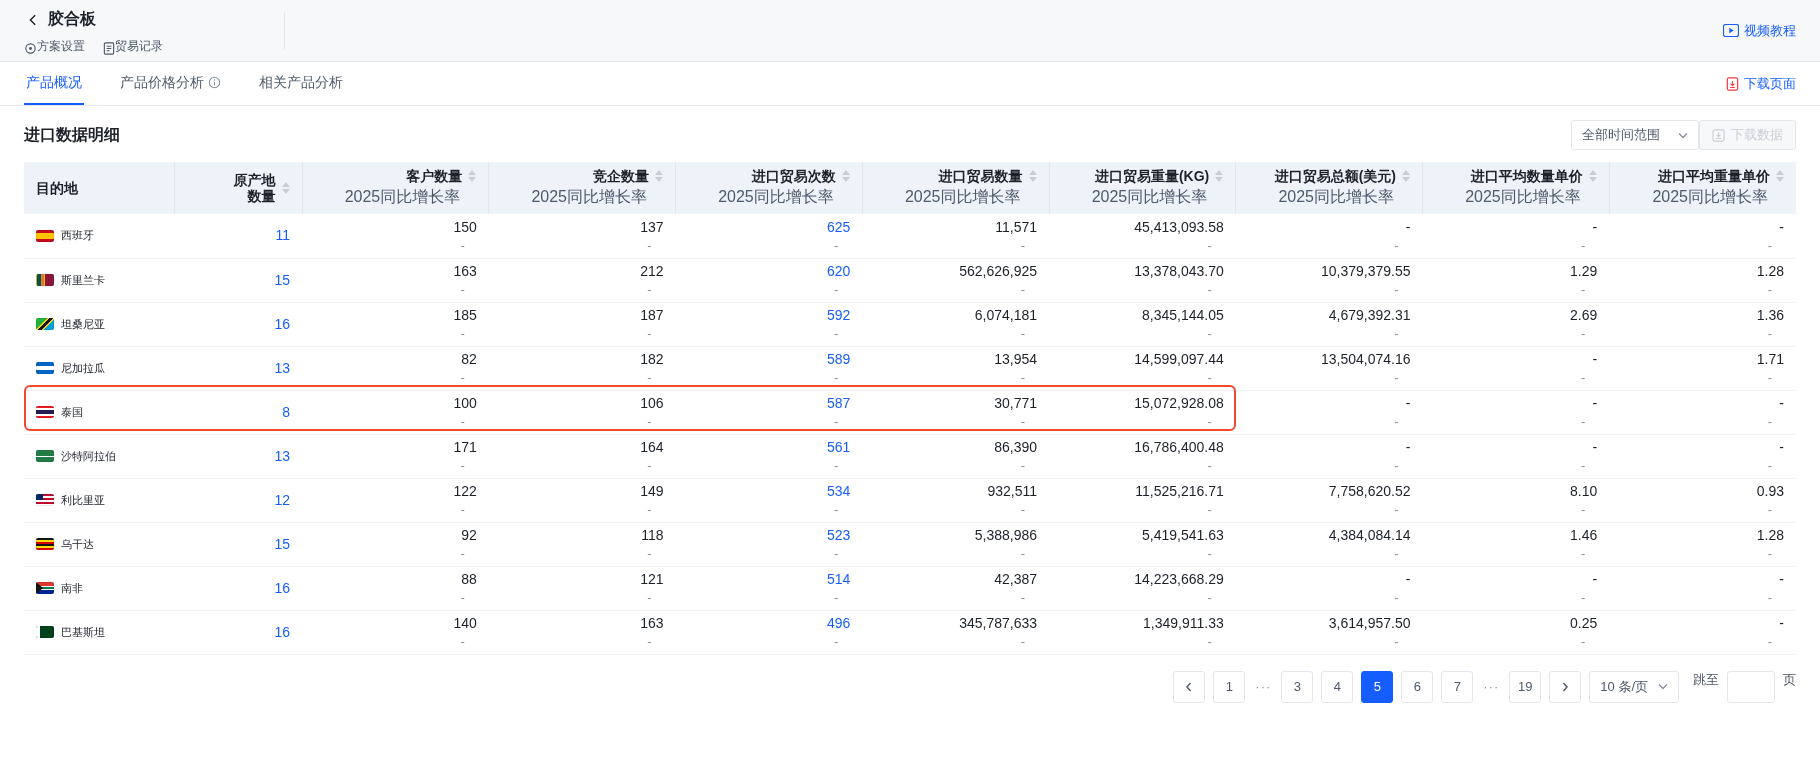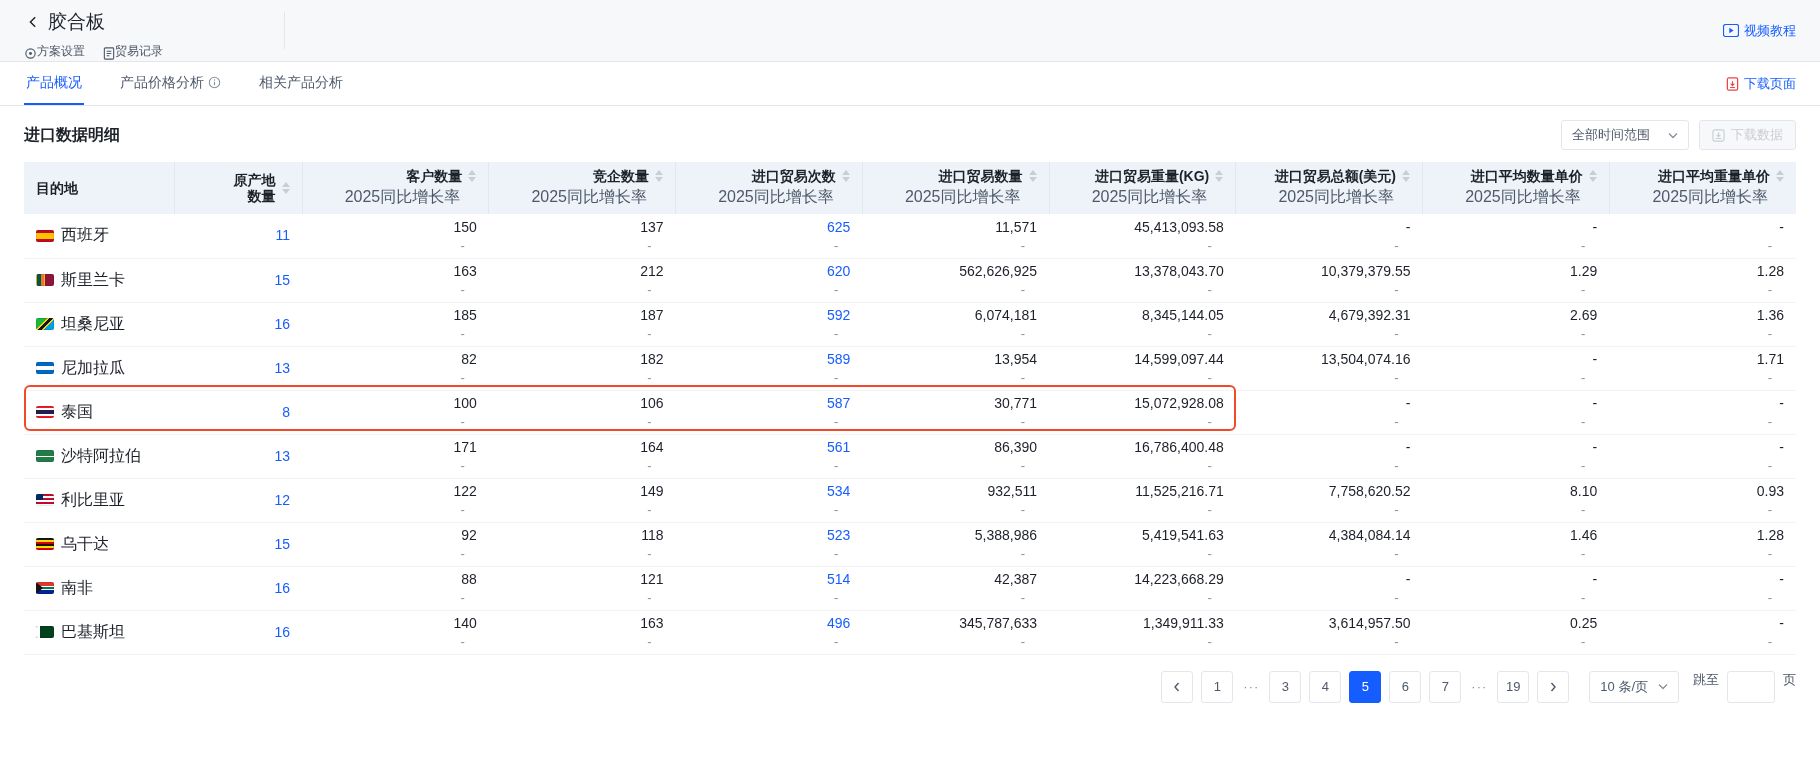--- a/index.html
+++ b/index.html
@@ -15,21 +15,21 @@
   html,body{width:1820px;height:771px}
   body{
     font-family:"Liberation Sans","DejaVu Sans",sans-serif;
     background:#fff;color:var(--text);font-size:14px;overflow:hidden;position:relative;
   }
   
   .top-area{height:62px;background:#f7f8fa;border-bottom:1px solid var(--border);display:flex;padding:0 24px}
   .header-left{width:260px;padding-top:9px;flex:none}
   .title-row{display:flex;align-items:center;gap:6px}
   .back-btn{width:18px;height:18px;display:flex;align-items:center;justify-content:center;cursor:pointer}
-  .page-title{font-size:19px;font-weight:normal;color:var(--text)}
+  .page-title{font-size:16px;font-weight:bold;color:var(--text)}
   .quick-links{display:flex;gap:18px;margin-top:8px;font-size:12px;color:var(--text2)}
   .qlink{display:flex;align-items:flex-end;gap:0;cursor:pointer}
   .v-divider{width:1px;background:#e5e6eb;margin:12px 28px 12px 0}
   .header-tabs{display:flex;flex-direction:column;justify-content:space-between;padding-top:8px}
   .main-tabs{display:flex;gap:34px}
   .main-tab{font-size:14px;color:var(--text2);padding:2px 2px 7px;cursor:pointer;white-space:nowrap}
   .main-tab.active{color:var(--text);font-weight:bold;border-bottom:3px solid var(--primary)}
   .sub-tabs{display:flex;gap:30px}
   .sub-tab{font-size:13px;color:var(--text2);padding:4px 2px 9px;cursor:pointer;white-space:nowrap;border-bottom:2px solid transparent}
   .sub-tab.active{color:var(--primary);border-bottom-color:var(--primary)}
@@ -38,40 +38,40 @@
   
   .section-bar{height:44px;background:#fff;border-bottom:1px solid var(--border);display:flex;align-items:stretch;padding:0 24px}
   .section-tabs{display:flex;gap:34px}
   .section-tab{display:flex;align-items:center;gap:4px;font-size:14px;color:var(--text2);cursor:pointer;border-bottom:2px solid transparent;padding:0 2px;white-space:nowrap}
   .section-tab.active{color:var(--primary);border-bottom-color:var(--primary)}
   .download-page{margin-left:auto;display:flex;align-items:center;gap:5px;color:var(--primary);font-size:13px;align-self:center;cursor:pointer}
   
   .content{padding:0 24px}
   .content-head{margin-top:14px;display:flex;align-items:center;justify-content:space-between}
   .section-title{font-size:16px;font-weight:bold;color:var(--text)}
-  .controls{display:flex;gap:10px;align-items:center}
+  .controls{display:flex;align-items:center}
   .select{height:30px;border:1px solid var(--border);border-radius:3px;display:flex;align-items:center;justify-content:space-between;gap:14px;padding:0 10px;font-size:13px;color:var(--text2);background:#fff;cursor:pointer;min-width:128px}
   .btn-disabled{height:30px;border:1px solid var(--border);border-radius:3px;display:flex;align-items:center;gap:6px;padding:0 12px;font-size:13px;color:#c9cdd4;background:#f7f8fa;cursor:not-allowed}
   
   .table-wrap{margin-top:12px;position:relative}
   table{width:100%;border-collapse:collapse;table-layout:fixed}
   thead th{background:var(--thead-bg);height:48px;padding:6px 12px;vertical-align:middle;border-right:1px solid #e0e8f5;font-weight:normal}
   thead th:last-child{border-right:none}
   .th-line{display:flex;align-items:center;justify-content:flex-end;gap:6px}
   th.al .th-line{justify-content:flex-start}
   .th-title{font-weight:bold;font-size:14px;color:var(--text);text-align:right;line-height:16px}
   th.al .th-title{text-align:left}
   .th-sub{font-size:16px;color:var(--text2);text-align:right;margin-top:3px;padding-right:16px}
   .sorter{display:inline-flex;flex-direction:column;gap:2px;flex:none}
   .sorter .up{width:0;height:0;border-left:4px solid transparent;border-right:4px solid transparent;border-bottom:5px solid #c9cdd4}
   .sorter .down{width:0;height:0;border-left:4px solid transparent;border-right:4px solid transparent;border-top:5px solid #c9cdd4}
   tbody td{height:44px;padding:3px 12px;border-bottom:1px solid #f2f3f5;vertical-align:middle;text-align:right;background:#fff}
   tbody td.al{text-align:left}
   .country{display:flex;align-items:center;gap:7px}
-  .country-name{font-size:16px;color:var(--text)}
+  .country-name{font-size:11px;color:var(--text)}
   .cell-value{font-size:14px;color:var(--text);line-height:19px}
   .cell-growth{font-size:13px;color:var(--text3);line-height:17px;padding-right:12px}
   .cell-link{color:var(--primary);cursor:pointer}
   .row-highlight{position:absolute;border:2px solid var(--highlight);border-radius:6px;pointer-events:none;z-index:2}
   
   .flag{width:18px;height:12px;border-radius:2px;flex:none;position:relative;overflow:hidden;box-shadow:inset 0 0 0 1px rgba(0,0,0,.08);display:inline-block}
   .flag-es{background:linear-gradient(180deg,#c60b1e 0 25%,#ffc400 25% 75%,#c60b1e 75%)}
   .flag-lk{background:linear-gradient(90deg,#f7b718 0 8%,#00564e 8% 26%,#e8792c 26% 44%,#f7b718 44% 52%,#8d153a 52%)}
   .flag-tz{background:linear-gradient(135deg,#1eb53a 0 38%,#fcd116 38% 44%,#141414 44% 58%,#fcd116 58% 64%,#00a3dd 64%)}
   .flag-ni{background:linear-gradient(180deg,#0067c6 0 33%,#fff 33% 67%,#0067c6 67%)}
@@ -82,21 +82,21 @@
   .flag-ug{background:linear-gradient(180deg,#141414 0 17%,#fcdc04 17% 33%,#d90000 33% 50%,#141414 50% 67%,#fcdc04 67% 83%,#d90000 83%)}
   .flag-za{background:linear-gradient(180deg,#de3831 0 33%,#fff 33% 41%,#007a4d 41% 59%,#fff 59% 67%,#002395 67%)}
   .flag-za::after{content:"";position:absolute;left:0;top:0;width:0;height:0;border-top:6px solid transparent;border-bottom:6px solid transparent;border-left:7px solid #141414}
   .flag-pk{background:#01411c}
   .flag-pk::after{content:"";position:absolute;left:0;top:0;width:4px;height:100%;background:#fff}
   
   .pagination{margin-top:16px;display:flex;justify-content:flex-end;align-items:center;gap:8px;font-size:13px;color:var(--text2);padding-bottom:20px}
   .pg-item{min-width:32px;height:32px;border:1px solid var(--border);border-radius:3px;background:#fff;display:flex;align-items:center;justify-content:center;padding:0 6px;cursor:pointer}
   .pg-item.active{background:var(--primary);border-color:var(--primary);color:#fff}
   .pg-ellipsis{min-width:20px;height:32px;display:flex;align-items:center;justify-content:center;color:var(--text3);letter-spacing:1px}
-  .pg-select{height:32px;border:1px solid var(--border);border-radius:3px;background:#fff;display:flex;align-items:center;gap:10px;padding:0 10px;cursor:pointer;margin-left:12px}
+  .pg-select{height:32px;border:1px solid var(--border);border-radius:3px;background:#fff;display:flex;align-items:center;gap:10px;padding:0 10px;cursor:pointer;margin-left:0}
   .jump{display:flex;align-items:flex-start;gap:8px;margin-left:6px}
   .jump-input{width:48px;height:32px;border:1px solid var(--border);border-radius:3px;outline:none;padding:0 6px;font-size:13px;color:var(--text)}
   svg{display:block}
 </style>
 </head>
 <body>
 
 <header class="top-area">
   <div class="header-left">
     <div class="title-row">

